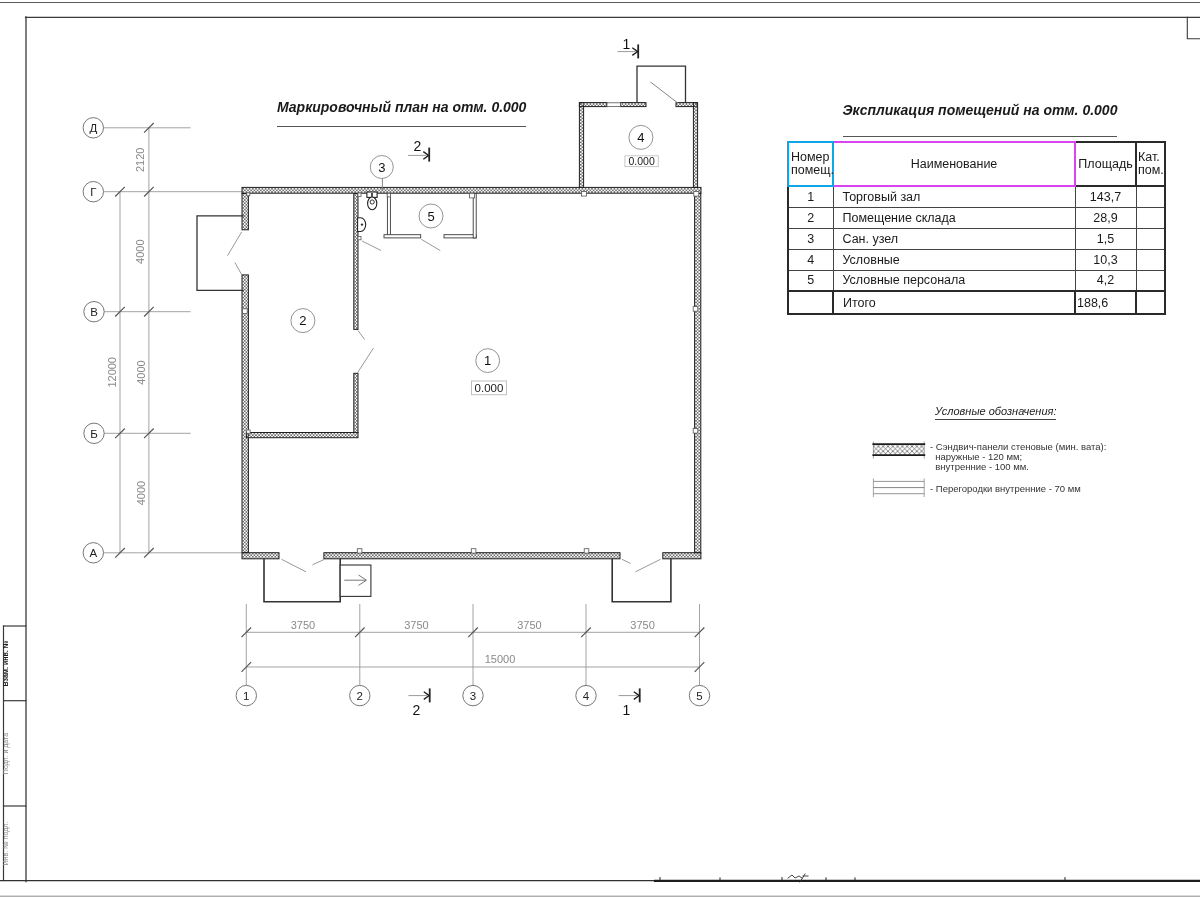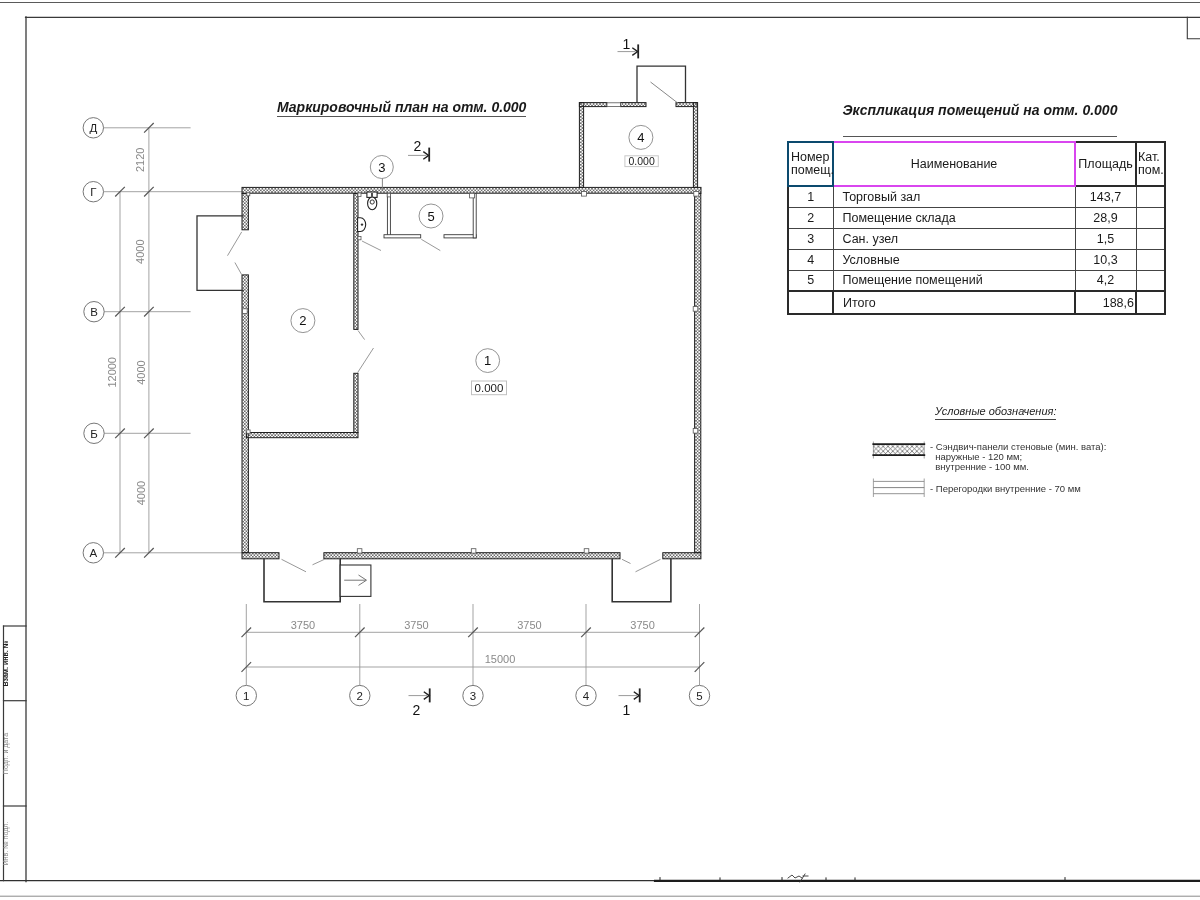--- a/index.html
+++ b/index.html
@@ -360,37 +360,37 @@
 <line x1="873.4" y1="478.5" x2="873.4" y2="497" stroke="#999" stroke-width="0.9"></line>
 <line x1="924.2" y1="478.5" x2="924.2" y2="497" stroke="#999" stroke-width="0.9"></line>
 <line x1="873.4" y1="481.4" x2="924.2" y2="481.4" stroke="#888" stroke-width="0.9"></line>
 <line x1="873.4" y1="487.6" x2="924.2" y2="487.6" stroke="#777" stroke-width="0.9"></line>
 <line x1="873.4" y1="493.7" x2="924.2" y2="493.7" stroke="#888" stroke-width="0.9"></line>
 </g>
 
 </svg>
 
 <div class="abs" style="left:277px;top:99px;width:248px;text-align:center;font-size:14px;font-weight:bold;font-style:italic;color:#1a1a1a;white-space:nowrap;">
-<span style="border-bottom:1.1px solid #555;padding-bottom:1px;">Маркировочный план на отм. 0.000</span>
+<span style="border-bottom:1.1px solid #555;padding-bottom:11px;">Маркировочный план на отм. 0.000</span>
 </div>
 
 <div class="abs" style="left:842px;top:102px;width:276px;text-align:center;font-size:14px;font-weight:bold;font-style:italic;color:#1a1a1a;white-space:nowrap;">
 <span style="border-bottom:1.1px solid #555;padding-bottom:18px;">Экспликация помещений на отм. 0.000</span>
 </div>
 
 <table class="abs" style="left:787px;top:141px;width:377px;border-collapse:collapse;table-layout:fixed;font-size:12.5px;color:#1a1a1a;border:2px solid #2a2a2a;">
 <colgroup>
         <col style="width:45px">
         <col style="width:242px">
         <col style="width:61px">
         <col style="width:29px">
       </colgroup>
 <tbody>
         <tr style="height:44px;">
-<td style="border:2px solid #0c4a6e;padding:0 2px;line-height:13.5px;">Номер помещ.</td>
+<td style="border:2px solid #0ea5e9;padding:0 2px;line-height:13.5px;">Номер помещ.</td>
 <td style="border:2px solid #d946ef;text-align:center;">Наименование</td>
 <td style="border:2px solid #2a2a2a;text-align:center;padding:0;">Площадь</td>
 <td style="border:2px solid #2a2a2a;padding:0 1px;line-height:13.5px;">Кат. пом.</td>
 </tr>
 <tr style="height:21px;">
 <td style="border:1px solid #444;border-left:2px solid #2a2a2a;text-align:center;">1</td>
 <td style="border:1px solid #444;padding-left:9px;">Торговый зал</td>
 <td style="border:1px solid #444;text-align:center;">143,7</td>
 <td style="border:1px solid #444;border-right:2px solid #2a2a2a;"></td>
 </tr>
@@ -407,28 +407,28 @@
 <td style="border:1px solid #444;border-right:2px solid #2a2a2a;"></td>
 </tr>
 <tr style="height:21px;">
 <td style="border:1px solid #444;border-left:2px solid #2a2a2a;text-align:center;">4</td>
 <td style="border:1px solid #444;padding-left:9px;">Условные</td>
 <td style="border:1px solid #444;text-align:center;">10,3</td>
 <td style="border:1px solid #444;border-right:2px solid #2a2a2a;"></td>
 </tr>
 <tr style="height:21px;">
 <td style="border:1px solid #444;border-left:2px solid #2a2a2a;text-align:center;">5</td>
-<td style="border:1px solid #444;padding-left:9px;">Помещение помещений</td>
+<td style="border:1px solid #444;padding-left:9px;">Условные персонала</td>
 <td style="border:1px solid #444;text-align:center;">4,2</td>
 <td style="border:1px solid #444;border-right:2px solid #2a2a2a;"></td>
 </tr>
 <tr style="height:23px;">
 <td style="border:2px solid #2a2a2a;"></td>
 <td style="border:2px solid #2a2a2a;padding-left:9px;">Итого</td>
-<td style="border:2px solid #2a2a2a;text-align:right;">188,6</td>
+<td style="border:2px solid #2a2a2a;text-align:left;">188,6</td>
 <td style="border:2px solid #2a2a2a;"></td>
 </tr>
 </tbody>
     </table>
 
 <div class="abs" style="left:935px;top:405px;font-size:11px;font-style:italic;color:#222;white-space:nowrap;">
 <span style="border-bottom:1px solid #444;padding-bottom:2px;">Условные обозначения:</span>
 </div>
 
 <div class="abs" style="left:930px;top:441.5px;font-size:9.5px;color:#333;line-height:10.3px;white-space:nowrap;">

